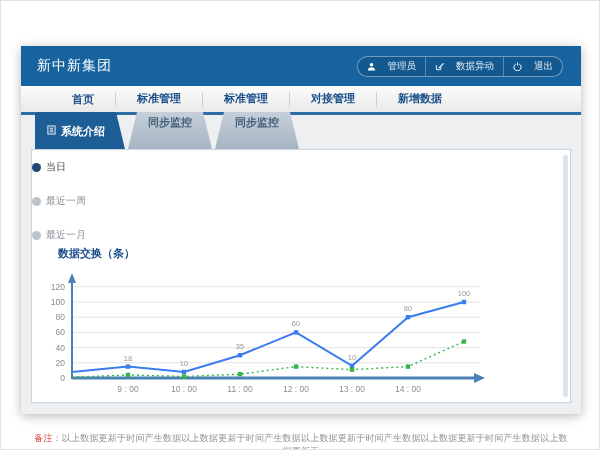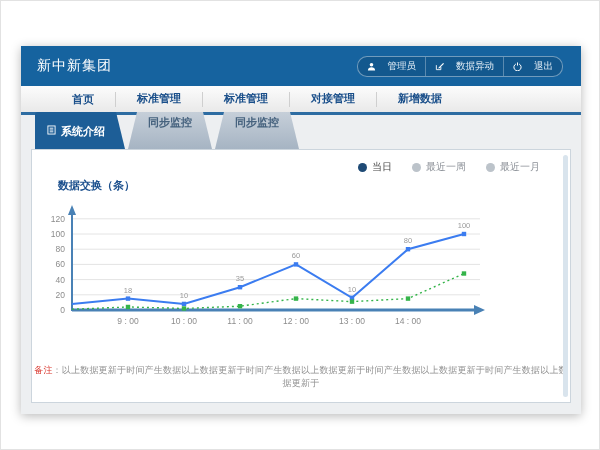--- a/index.html
+++ b/index.html
@@ -31,21 +31,21 @@
   .content{padding:14px 10px 12px 10px;}
   .tabs{display:flex;margin-left:4px;height:20px;align-items:flex-end;gap:3px;}
   .tab{font-size:11px;font-weight:bold;height:37px;line-height:20px;cursor:pointer;box-sizing:border-box;}
   .tab.active{background:#1d5e97;color:#fff;display:flex;align-items:center;gap:5px;
               padding:0 20px 0 12px;border-radius:3px 0 0 0;
               clip-path:polygon(0 0,calc(100% - 9px) 0,100% 100%,0 100%);}
   .tab.inactive{background:linear-gradient(#c6cfd9,#a6b4c3);color:#46627e;padding:0 20px;
               clip-path:polygon(9px 0,calc(100% - 9px) 0,100% 100%,0 100%);}
   .card{background:#fff;border:1px solid #ccd5dd;position:relative;height:252px;}
   .vscroll{position:absolute;right:2px;top:5px;bottom:5px;width:5px;background:#d9e4ed;border-radius:3px;}
-  .radio-row{display:flex;justify-content:flex-end;gap:20px;padding:10px 30px 0 0;}
+  .radio-row{display:flex;justify-content:flex-end;gap:20px;padding:10px 30px 0 0;flex-direction:column;}
   .radio{display:flex;align-items:center;gap:5px;font-size:10px;color:#8d9299;cursor:pointer;}
   .radio .dot{width:9px;height:9px;border-radius:50%;background:#bcc3ca;}
   .radio.selected .dot{background:#1e4a75;}
   .radio.selected{color:#3d4holders4;color:#444;}
   .chart-wrap{display:flex;margin-top:4px;}
   .chart-left{width:452px;padding-left:12px;}
   .y-title{font-size:11px;font-weight:bold;color:#1b4f8d;margin:0 0 0 14px;height:16px;}
   .chart-right{width:84px;position:relative;}
   .legend{margin-top:64px;display:flex;flex-direction:column;gap:10px;}
   .legend .li{display:flex;align-items:center;gap:6px;font-size:10px;color:#5b7186;white-space:nowrap;}

